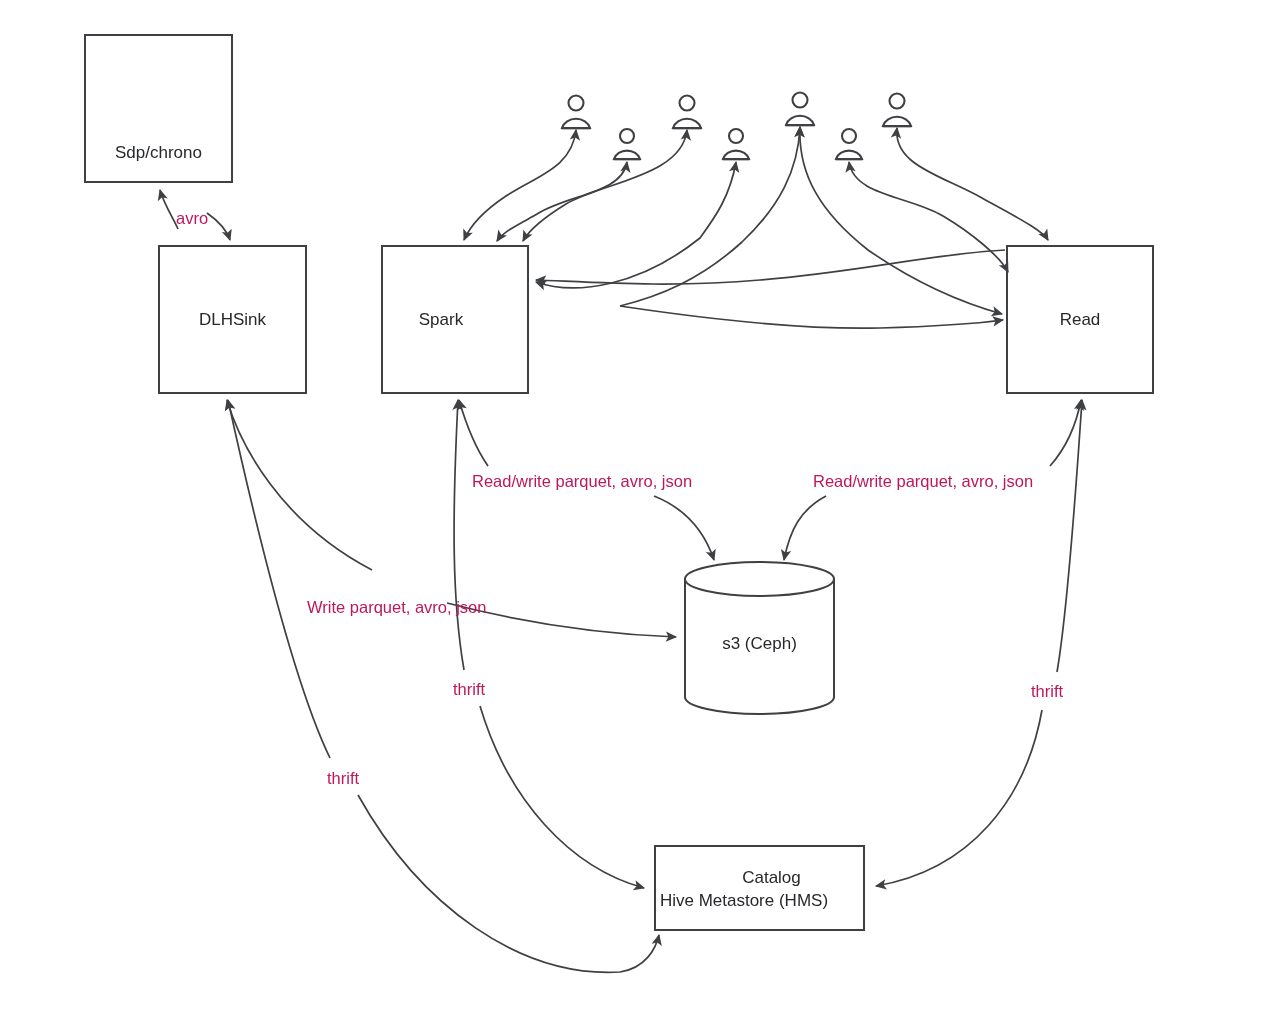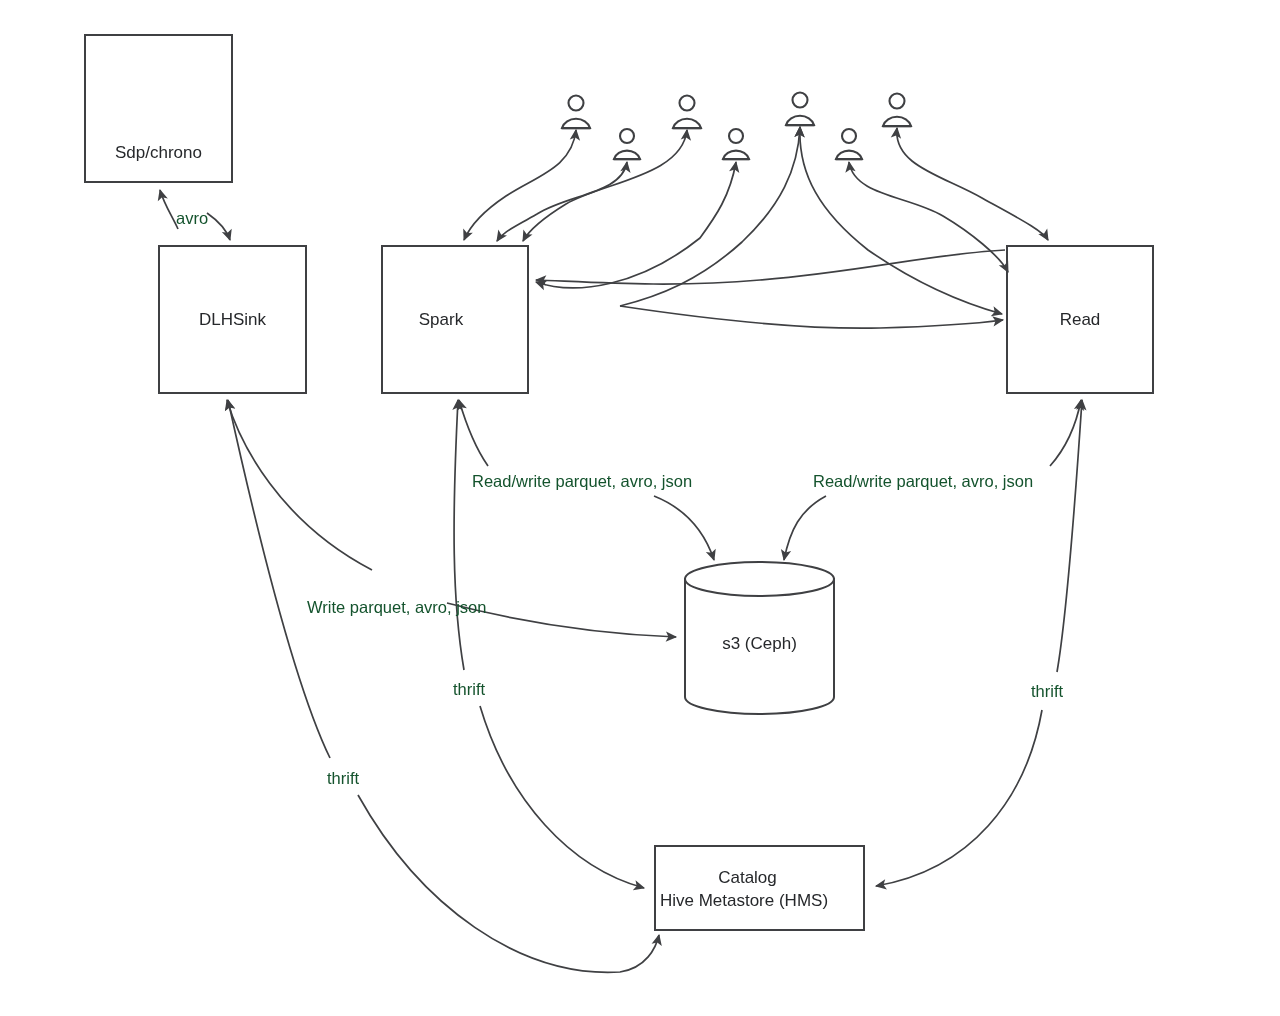--- a/index.html
+++ b/index.html
@@ -33,21 +33,21 @@
     text-align: center;
     color: #26282b;
     font-size: 17px;
     line-height: 23px;
     white-space: pre;
     pointer-events: none;
     -webkit-font-smoothing: antialiased;
   }
   .edge-label {
     position: absolute;
-    color: #14532d;
+    color: #be185d;
     font-size: 16.5px;
     line-height: 20px;
     white-space: nowrap;
     background: transparent;
     -webkit-font-smoothing: antialiased;
   }
   .box-shape {
     fill: #ffffff;
     stroke: #3f4043;
     stroke-width: 2;
@@ -180,21 +180,21 @@
   <div class="node-label" style="left:85px; top:97px; width:147px;margin-top:44px;">Sdp/chrono</div>
 
   <div class="node-label" style="left:159px; top:308px; width:147px;">DLHSink</div>
 
   <div class="node-label" style="left:368px; top:308px; width:146px;">Spark</div>
 
   <div class="node-label" style="left:1007px; top:308px; width:146px;">Read</div>
 
   <div class="node-label" style="left:685px; top:632px; width:149px;">s3 (Ceph)</div>
 
-  <div class="node-label" style="left:655px; top:866px; width:185px;">Catalog</div>
+  <div class="node-label" style="left:655px; top:866px; width:185px;padding-left:24px;">Catalog</div>
   <div class="node-label" style="left:655px; top:889px; width:178px;">Hive Metastore (HMS)</div>
 
   <div class="edge-label" style="left:176px; top:208px;">avro</div>
 
   <div class="edge-label" style="left:472px; top:471px;">Read/write parquet, avro, json</div>
 
   <div class="edge-label" style="left:813px; top:471px;">Read/write parquet, avro, json</div>
 
   <div class="edge-label" style="left:307px; top:589px;margin-top:8px;">Write parquet, avro, json</div>
 

